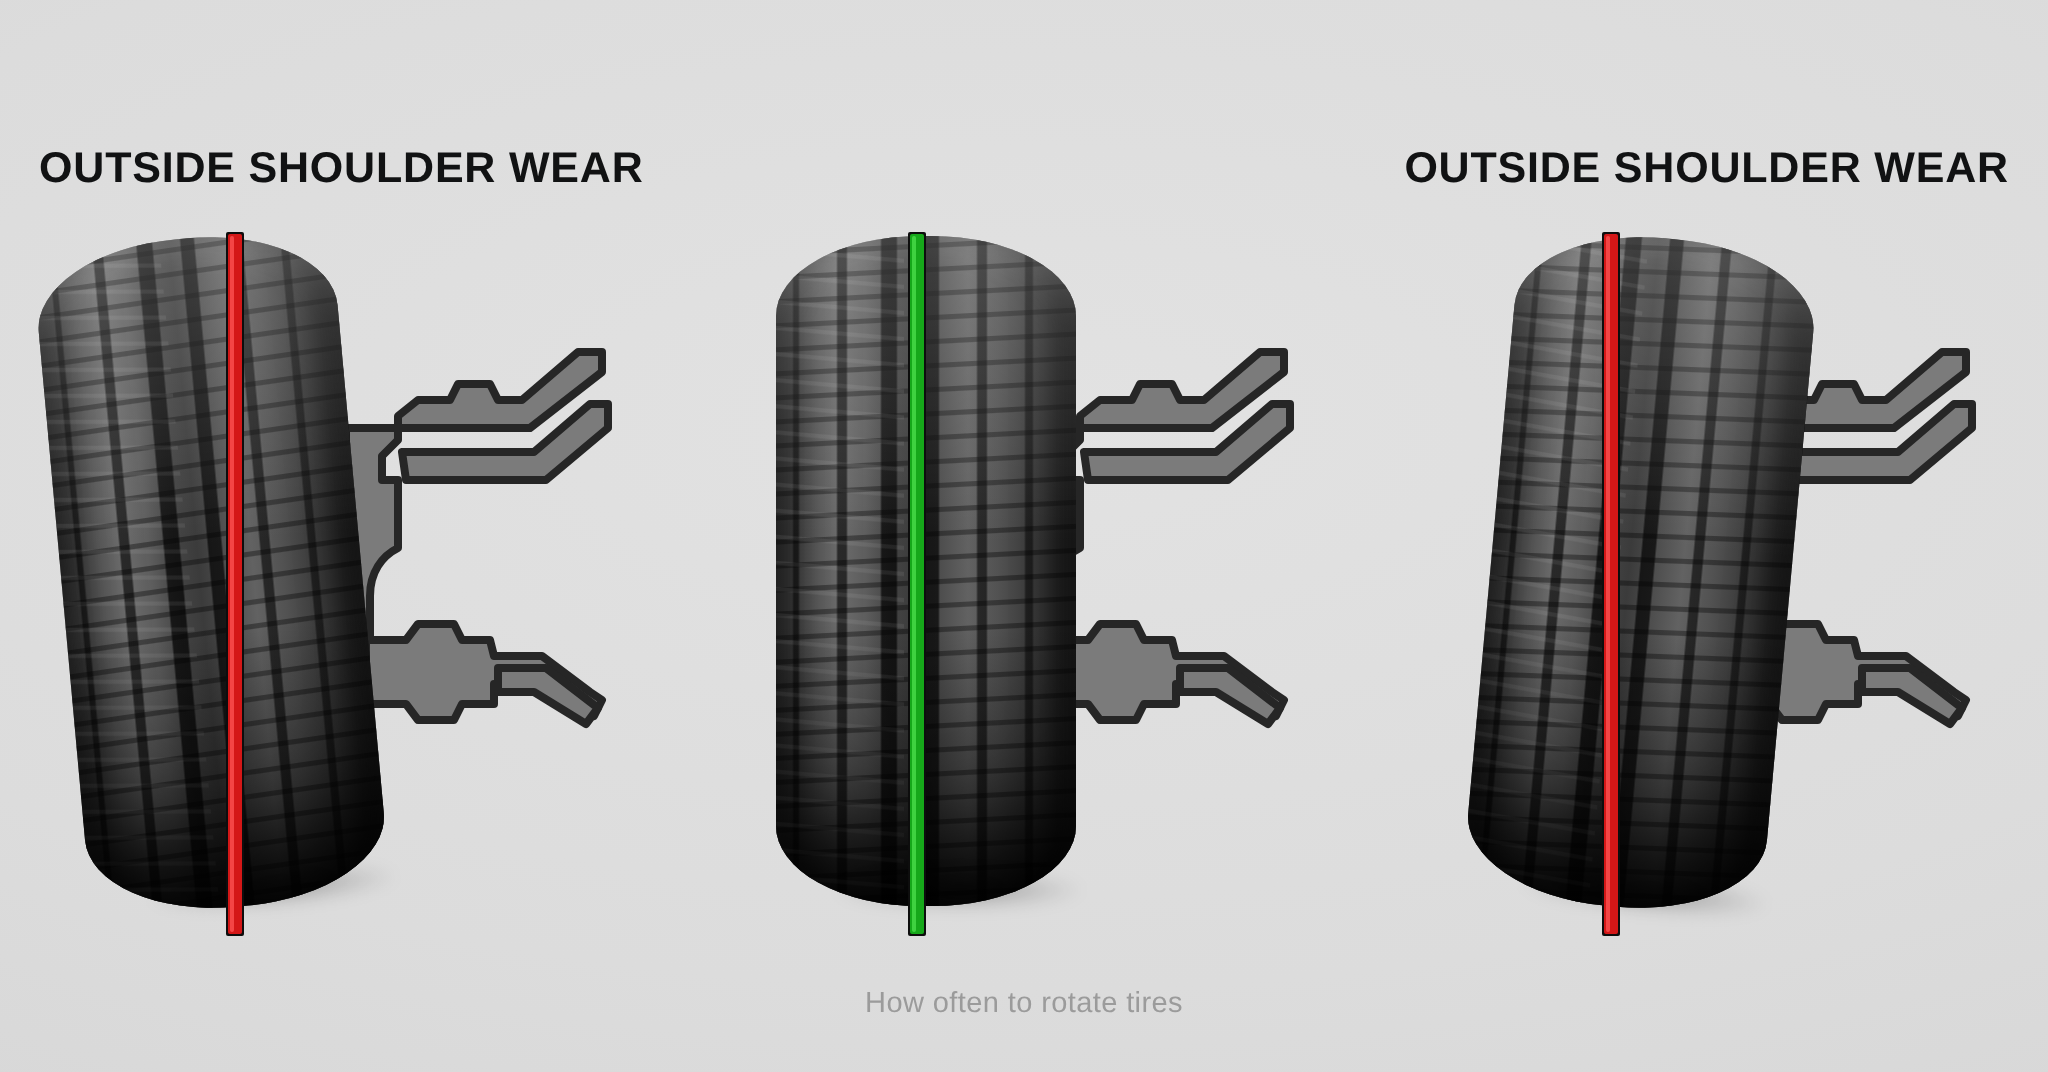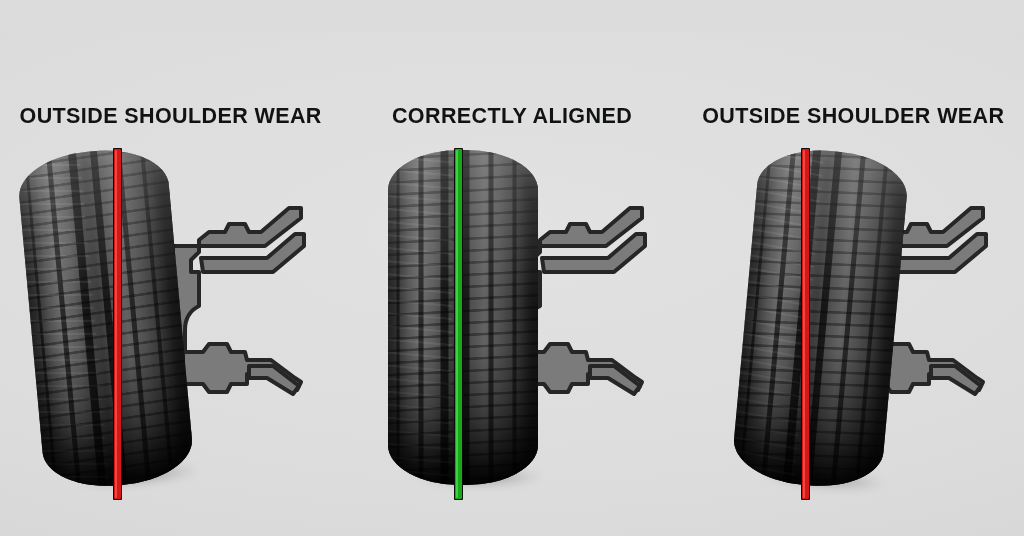--- a/index.html
+++ b/index.html
@@ -7,21 +7,20 @@
     width:1024px;height:536px;
     background:#dcdcdc;
     font-family:"Liberation Sans", sans-serif;
     overflow:hidden;
     position:relative;
   }
   .stage{
     position:absolute;inset:0;
     background:
       radial-gradient(120% 95% at 50% 40%, #e2e2e2 0%, #dcdcdc 55%, #d4d4d4 100%);
-    margin-top: 32px;
   }
   .panels{
     position:absolute;left:0;top:0;width:1024px;height:536px;
     display:flex;
   }
   .panel{
     position:relative;
     width:341.333px;height:536px;
   }
   .panel-title{
@@ -238,21 +237,20 @@
             <i class="edge"></i>
             <i class="body" id="rl1b" style="background: rgb(212, 23, 23);"></i>
             <i class="hl" id="rl1h" style="background: rgb(255, 85, 85);"></i>
           </div>
 
         </div>
       </div>
     </div>
 
     <div class="panel tilt-none">
-      <div class="panel-title" style="color: rgb(17, 18, 19);">CORRECTLY ALIGNED</div>
 
       <div class="assembly">
         <div class="assembly-inner">
 
           <div class="susp">
             <svg viewBox="0 0 135 205" xmlns="http://www.w3.org/2000/svg">
               <g fill="#7b7b7b" stroke="#262626" stroke-width="4" stroke-linejoin="round" stroke-linecap="round">
                 <path d="M4,44 L4,196 L10,202 L16,196 L16,128
                          C16,116 22,108 30,104
                          L30,70 L22,70 L22,58 L30,50
@@ -327,13 +325,14 @@
             <i class="body" id="rl3b" style="background: rgb(212, 23, 23);"></i>
             <i class="hl" id="rl3h" style="background: rgb(255, 85, 85);"></i>
           </div>
 
         </div>
       </div>
     </div>
 
   </div>
 
+  <div class="caption" style="color: rgb(155, 155, 155);">How often to rotate tires</div>
 </div>
 
 </body></html>

